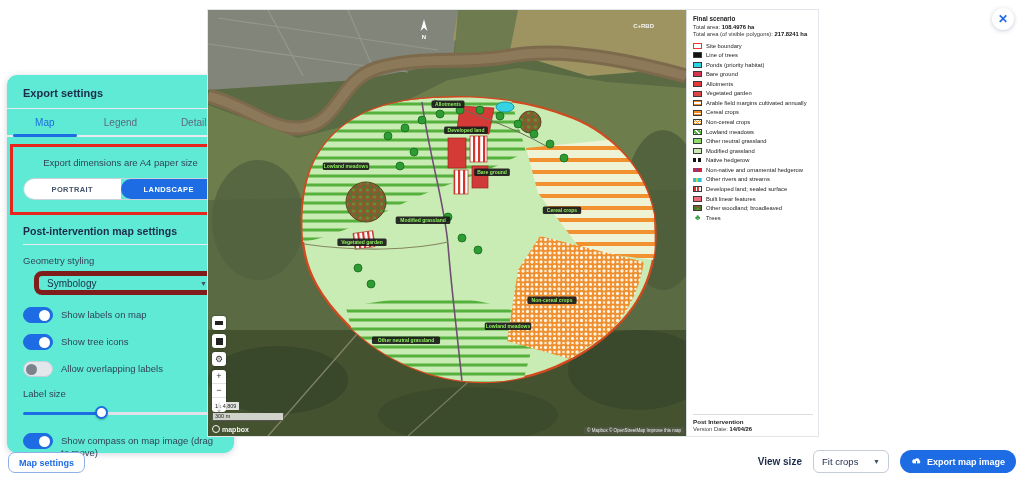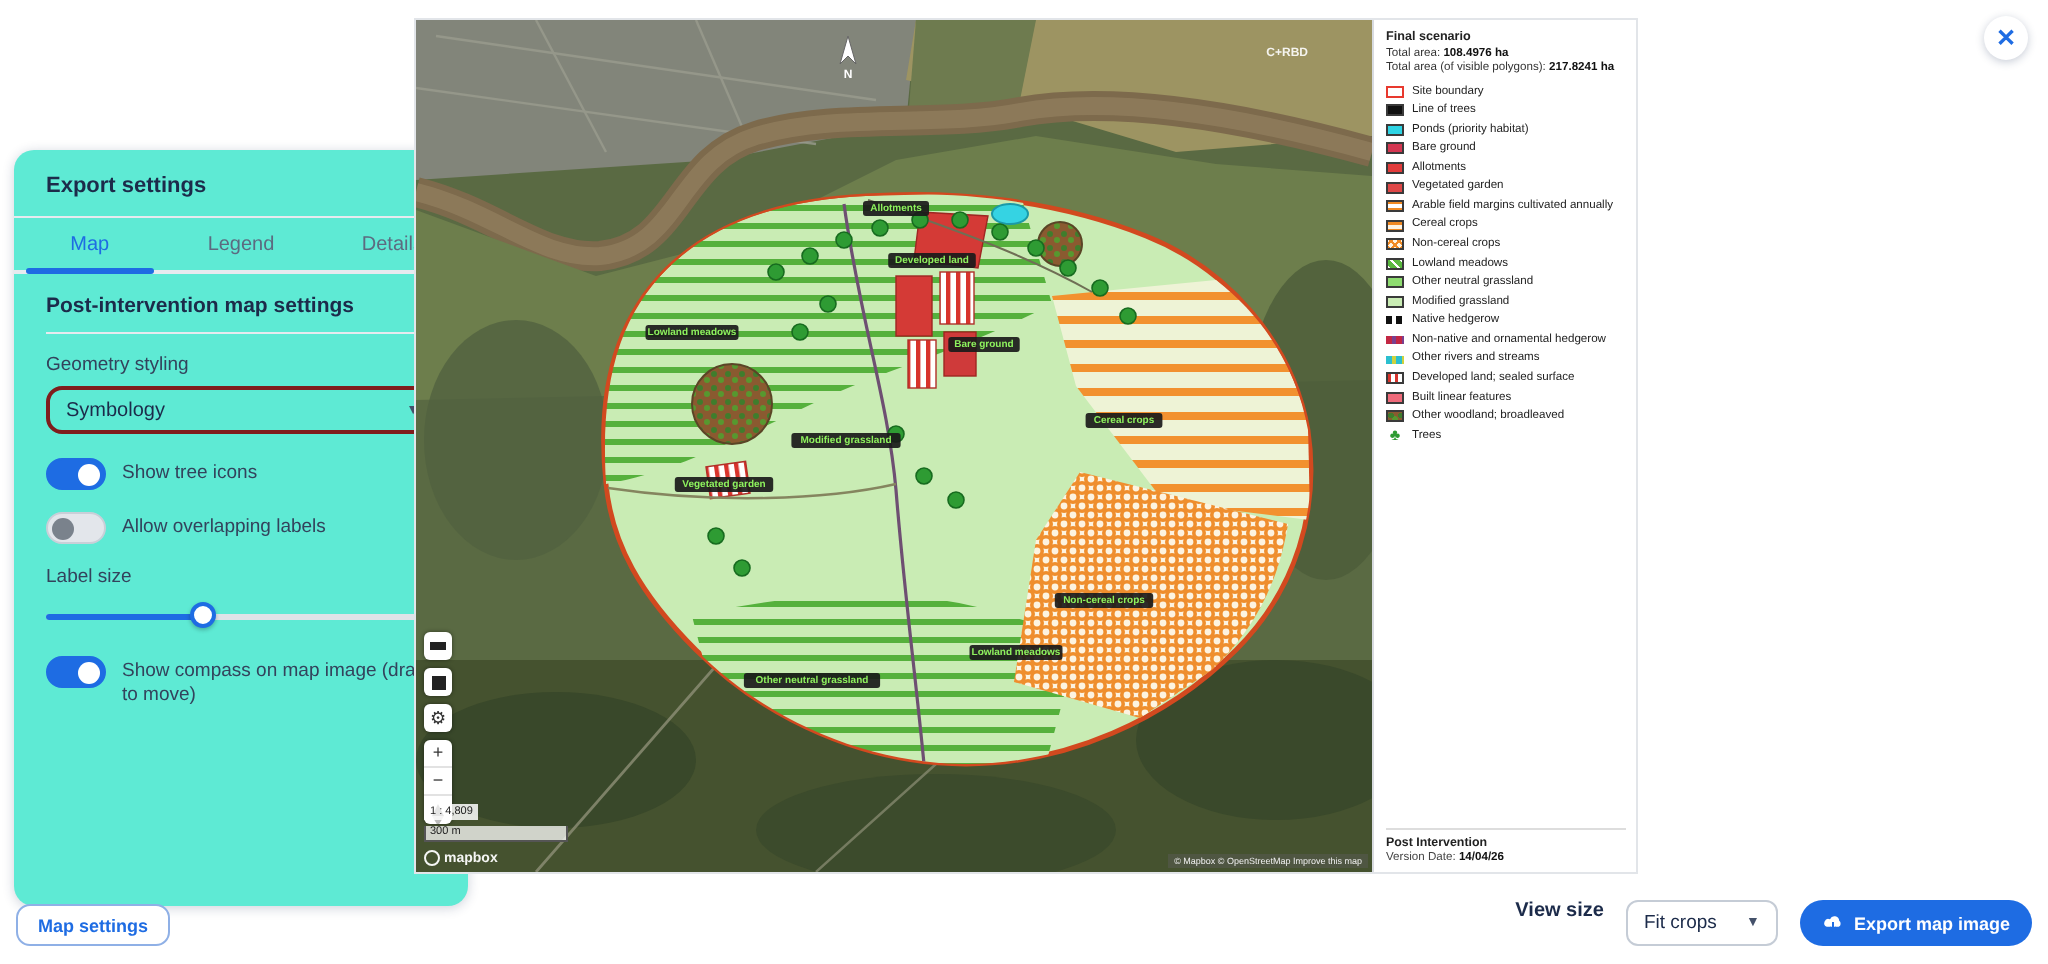--- a/index.html
+++ b/index.html
@@ -19,21 +19,21 @@
   .tab.active { color:#1e6ce3; font-weight:normal; }
   .tab.active::after { content:""; position:absolute; left:6px; right:6px; bottom:-2px; height:3px; background:#1e6ce3; border-radius:2px; }
   .red-box { margin:7px 3px 0 3px; border:3px solid #e8251d; padding:10px 10px 12px; }
   .dim-note { font-size:9.5px; color:#33435c; text-align:center; margin-bottom:10px; }
   .orient-group { display:flex; border:1px solid #c9d1da; border-radius:15px; overflow:hidden; height:22px; }
   .orient-btn { flex:1; font-size:7.5px; font-weight:bold; letter-spacing:.4px; display:flex; align-items:center; justify-content:center; background:#fff; color:#44516a; cursor:pointer; }
   .orient-btn.selected { background:#1e6ce3; color:#fff; border-radius:15px; }
   .panel-body { padding:10px 14px 0 16px; }
   .section-title { font-size:10.5px; font-weight:bold; color:#1c2b4a; padding-bottom:7px; border-bottom:1px solid #e7eaef; margin-bottom:10px; }
   .field-label { font-size:9.5px; color:#33435c; margin-bottom:5px; }
-  .select { display:flex; justify-content:space-between; align-items:center; border:2px solid #7f1d1d; border-radius:8px; height:24px; padding:0 8px; font-size:10px; color:#1c2b4a; cursor:pointer; margin-bottom:12px; }
+  .select { display:flex; justify-content:space-between; align-items:center; border:5px solid #7f1d1d; border-radius:8px; height:24px; padding:0 8px; font-size:10px; color:#1c2b4a; cursor:pointer; margin-bottom:12px;margin-left:11px; }
   .chev { font-size:7px; color:#44516a; }
   .trow { display:flex; align-items:flex-start; gap:8px; margin-bottom:11px; }
   .toggle { width:30px; height:16px; border-radius:9px; background:#e3e6eb; border:1px solid #c9cfd8; position:relative; flex:0 0 auto; cursor:pointer; }
   .toggle .knob { position:absolute; top:1.5px; left:2px; width:11px; height:11px; border-radius:50%; background:#7a828c; transition:none; }
   .toggle.on { background:#1e6ce3; border-color:#1e6ce3; }
   .toggle.on .knob { left:15px; background:#fff; }
   .trow-label { font-size:9.5px; color:#33435c; padding-top:2px; line-height:1.3; }
   .slider { position:relative; height:14px; margin:7px 2px 13px 0; }
   .slider .track { position:absolute; top:6px; left:0; right:0; height:3px; background:#dfe3e8; border-radius:2px; }
   .slider .fill { position:absolute; top:6px; left:0; height:3px; background:#1e6ce3; border-radius:2px; }
@@ -100,21 +100,21 @@
   .legend-spacer { flex:1; }
   .legend-footer { border-top:1px solid #ddd; padding-top:3px; }
   .legend-footer .lf-title { font-weight:bold; font-size:6.2px; }
   .legend-footer .lf-ver { color:#444; margin-top:1px; }
   .legend-footer .lf-ver b { color:#111; }
 
   
   .page-close { position:absolute; right:10px; top:8px; width:22px; height:22px; border-radius:50%;
     background:#fff; box-shadow:0 1px 4px rgba(30,50,90,.25); border:0; color:#1e6ce3;
     font-size:12px; font-weight:bold; cursor:pointer; display:flex; align-items:center; justify-content:center; font-family:inherit; }
-  .footer-bar { position:absolute; right:8px; bottom:9px; display:flex; gap:11px; }
+  .footer-bar { position:absolute; right:8px; bottom:9px; display:flex; align-items:center; gap:11px; }
   .view-size-label { font-size:10px; font-weight:bold; color:#1c2b4a; }
   .view-size-select { display:flex; align-items:center; justify-content:space-between; width:76px; height:23px;
     border:1px solid #c5ccd6; border-radius:6px; background:#fff; padding:0 8px; font-size:9.5px; color:#1c2b4a; cursor:pointer; }
   .export-btn { display:flex; align-items:center; gap:5px; height:23px; padding:0 11px; background:#1e6ce3;
     border:0; border-radius:12px; color:#fff; font-size:9px; font-weight:bold; cursor:pointer; font-family:inherit; }
   .export-btn svg { display:block; }
 </style>
 </head>
 <body>
 
@@ -124,30 +124,43 @@
     <div class="panel-head">
       <span class="panel-title">Export settings</span>
       <span class="panel-close">✕</span>
     </div>
     <div class="tabs">
       <div class="tab active">Map</div>
       <div class="tab">Legend</div>
       <div class="tab">Details</div>
     </div>
 
+    <div class="red-box">
+      <div class="dim-note">Export dimensions are A4 paper size</div>
+      <div class="orient-group">
+        <div class="orient-btn">PORTRAIT</div>
+        <div class="orient-btn selected">LANDSCAPE</div>
+      </div>
+    </div>
 
     <div class="panel-body">
       <div class="section-title">Post-intervention map settings</div>
 
       <div class="field-label">Geometry styling</div>
       <div class="select">
         <span>Symbology</span>
         <span class="chev">▼</span>
       </div>
 
+      <div class="trow">
+        <span class="toggle on">
+            <span class="knob"></span>
+          </span>
+        <span class="trow-label">Show labels on map</span>
+      </div>
       <div class="trow">
         <span class="toggle on">
             <span class="knob"></span>
           </span>
         <span class="trow-label">Show tree icons</span>
       </div>
 
 
       <div class="trow">
         <span class="toggle">

